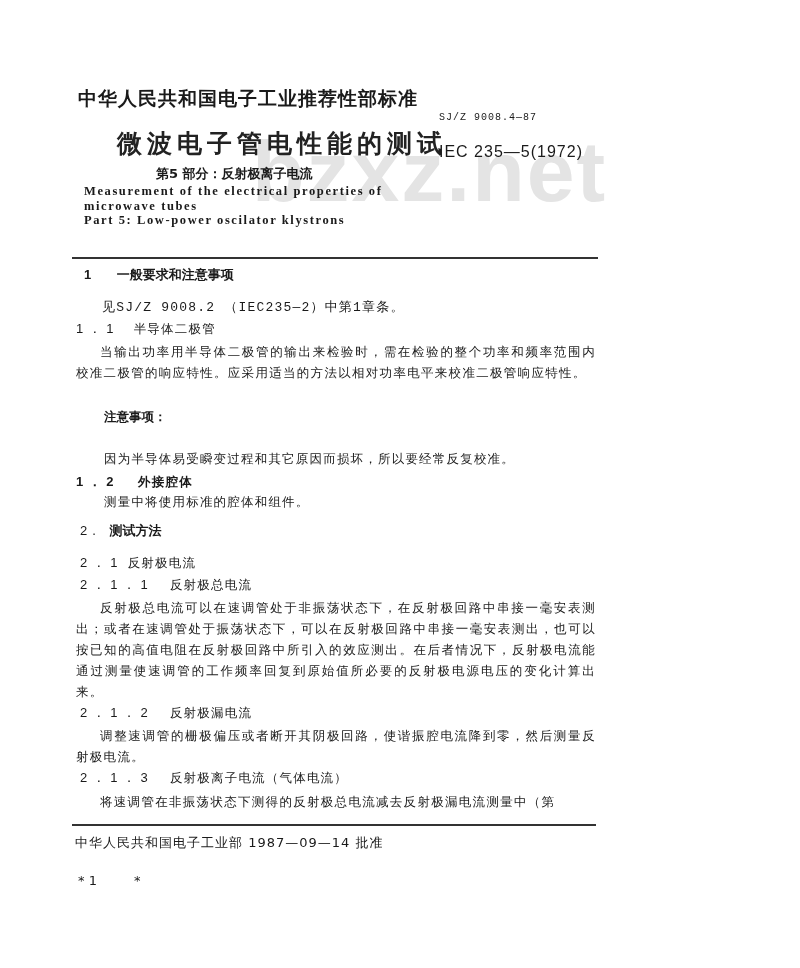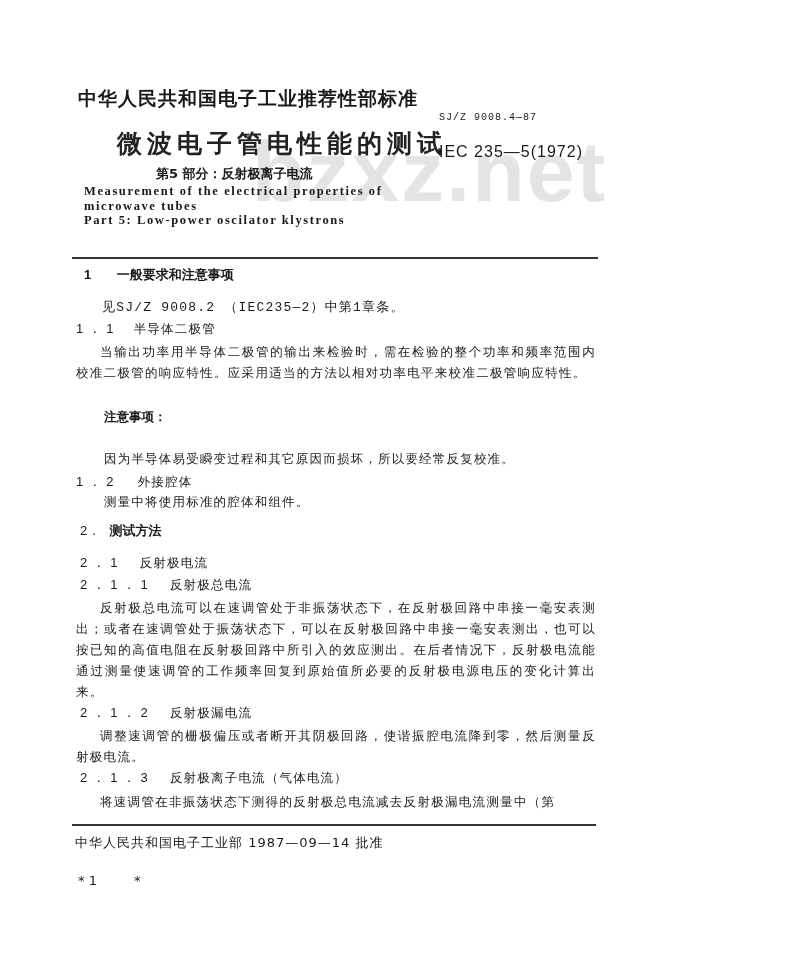--- a/index.html
+++ b/index.html
@@ -57,34 +57,34 @@
 
 <div class="z body-text" style="left:76px; top:320px;">
   <span class="num">1．1</span>
   <span style="margin-left:10px;">半导体二极管</span>
 </div>
 <div class="para" style="top:341px;">当输出功率用半导体二极管的输出来检验时，需在检验的整个功率和频率范围内校准二极管的响应特性。应采用适当的方法以相对功率电平来校准二极管响应特性。</div>
 
 <div class="z sec" style="left:104px; top:409px; font-size:12.5px;">注意事项：</div>
 <div class="z body-text" style="left:104px; top:451px;">因为半导体易受瞬变过程和其它原因而损坏，所以要经常反复校准。</div>
 
-<div class="z body-text" style="left:76px; top:473px;">
+<div class="z body-text" style="left:76px; top:473px;font-weight:bold;">
   <span class="num">1．2</span>
   <span style="margin-left:14px;">外接腔体</span>
 </div>
 <div class="z body-text" style="left:104px; top:494px;">测量中将使用标准的腔体和组件。</div>
 
 <div class="z sec" style="left:80px; top:522px;">
   <span class="num" style="font-weight:normal;">2.</span>
   <span style="margin-left:4px;">测试方法</span>
 </div>
 
 <div class="z body-text" style="left:80px; top:554px;">
   <span class="num">2．1</span>
-  <span style="margin-left:12px;">反射极电流</span>
+  <span style="">反射极电流</span>
 </div>
 <div class="z body-text" style="left:80px; top:576px;">
   <span class="num">2．1．1</span>
   <span style="margin-left:12px;">反射极总电流</span>
 </div>
 <div class="para" style="top:597px;">反射极总电流可以在速调管处于非振荡状态下，在反射极回路中串接一毫安表测出；或者在速调管处于振荡状态下，可以在反射极回路中串接一毫安表测出，也可以按已知的高值电阻在反射极回路中所引入的效应测出。在后者情况下，反射极电流能通过测量使速调管的工作频率回复到原始值所必要的反射极电源电压的变化计算出来。</div>
 
 <div class="z body-text" style="left:80px; top:704px;">
   <span class="num">2．1．2</span>
   <span style="margin-left:12px;">反射极漏电流</span>

